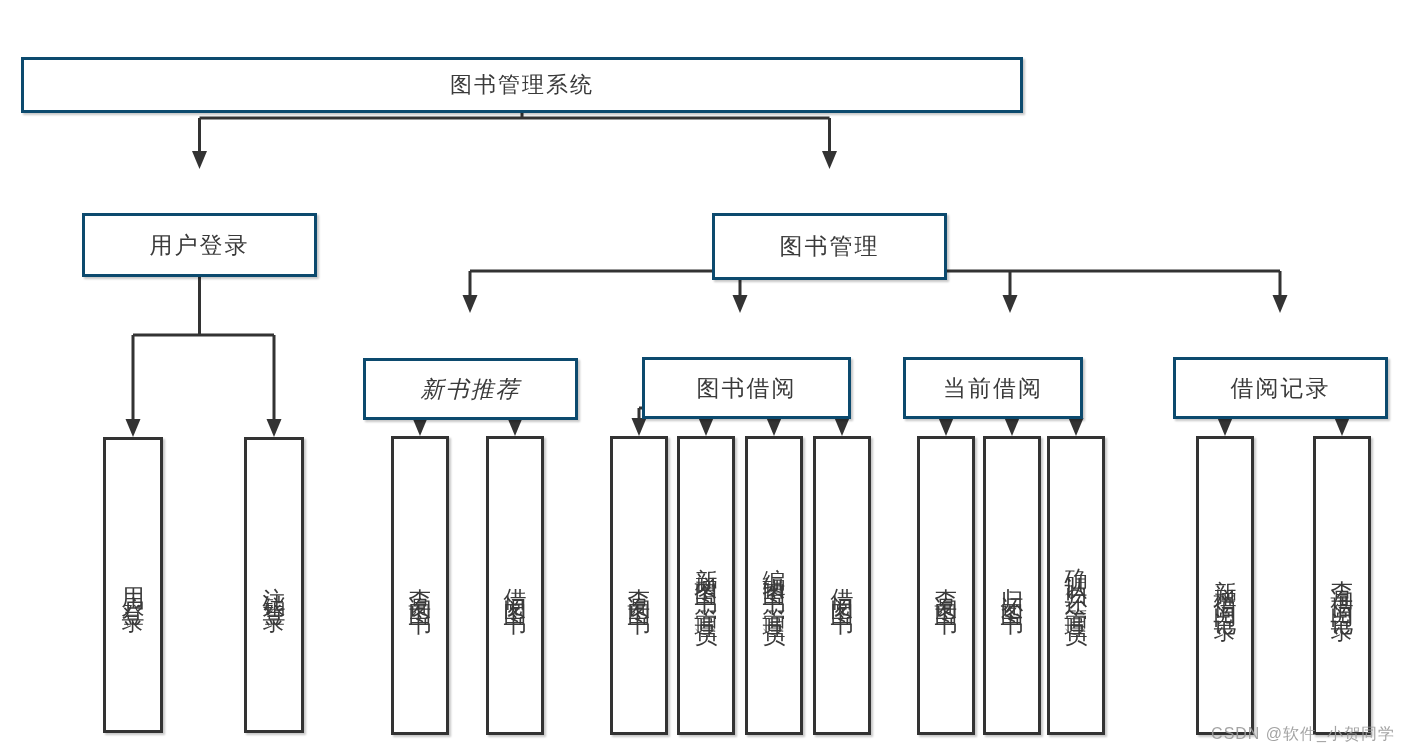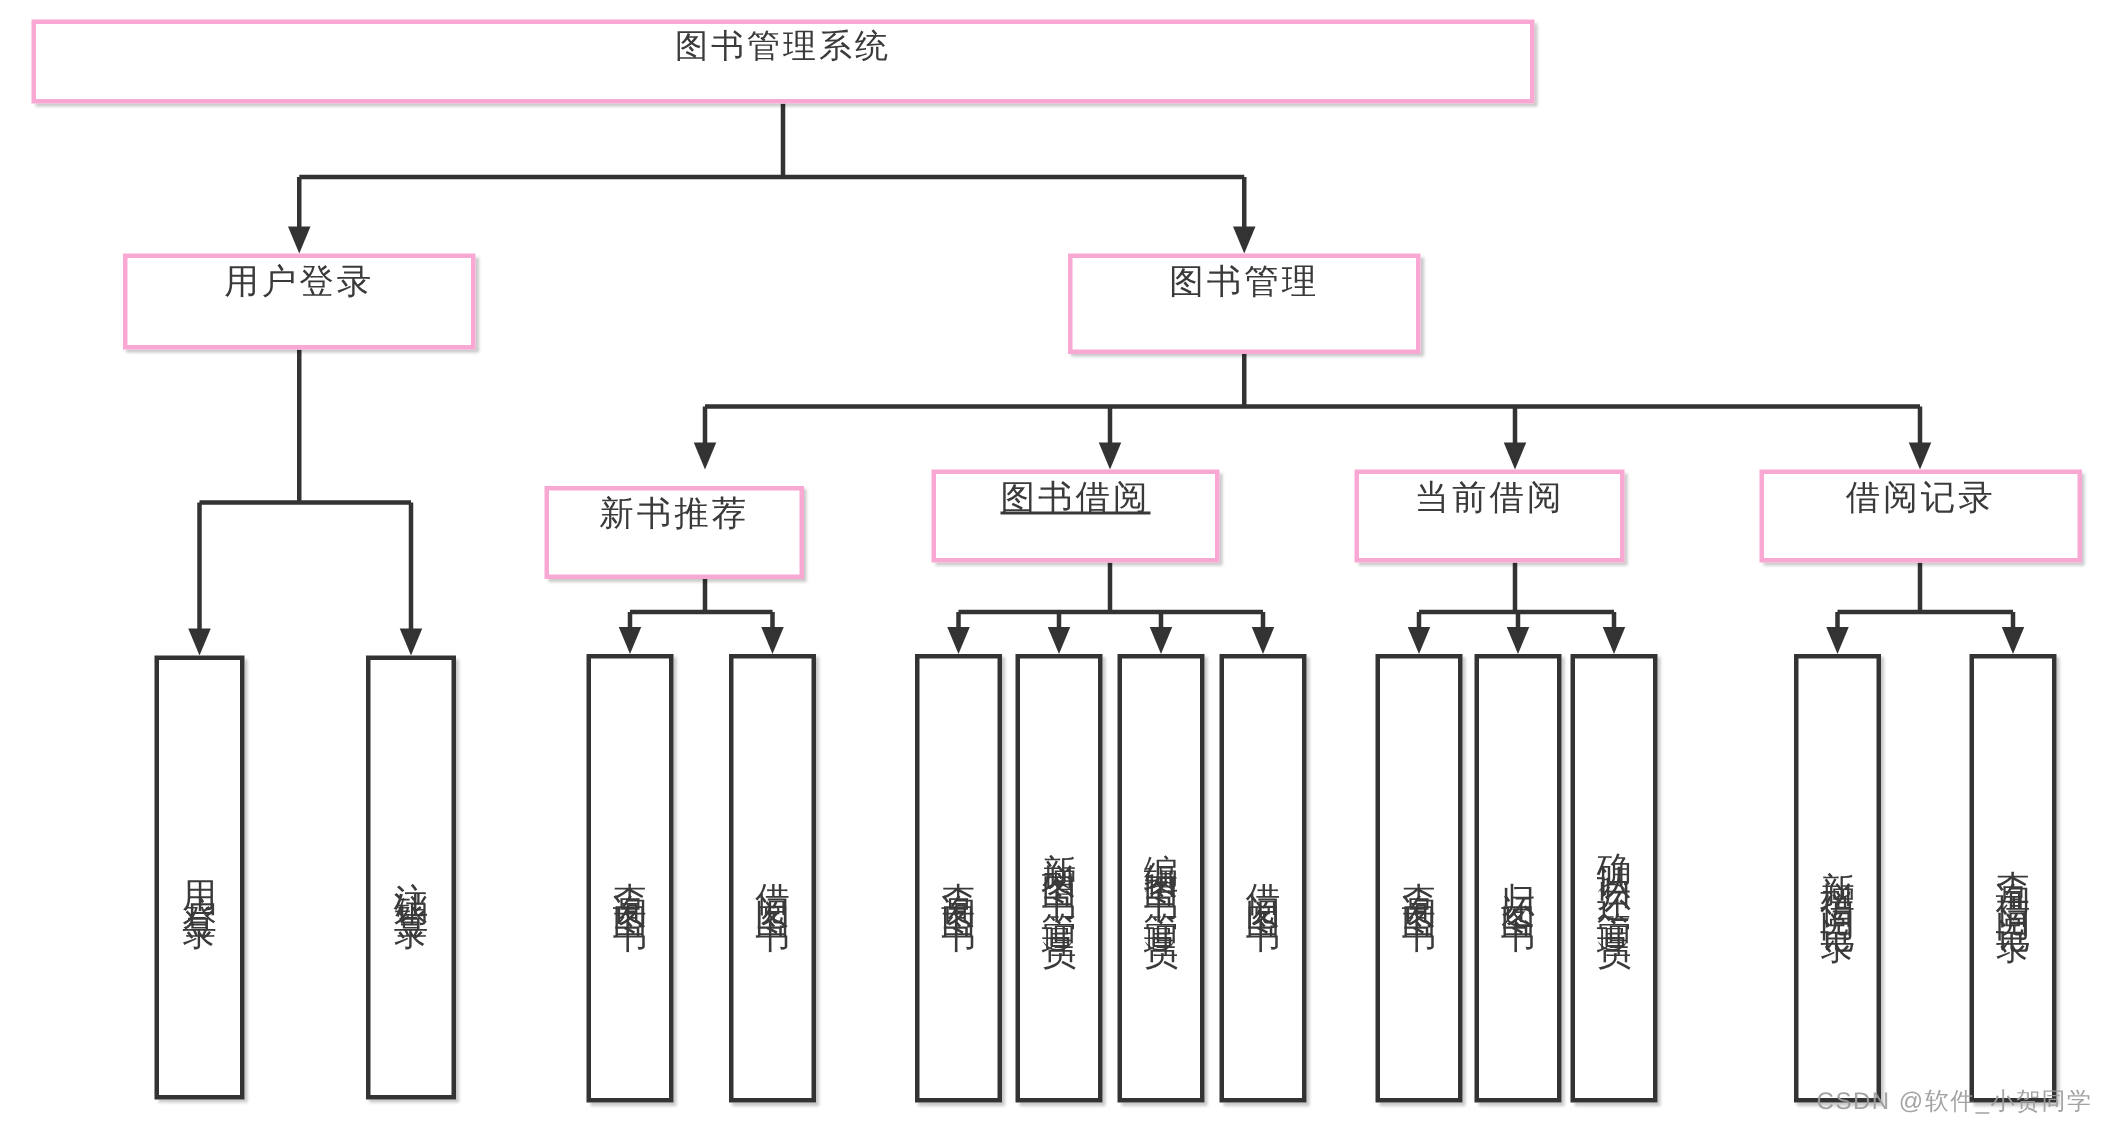--- a/index.html
+++ b/index.html
@@ -18,26 +18,28 @@
   }
   .connectors {
     position: absolute;
     left: 0;
     top: 0;
     pointer-events: none;
   }
   .node {
     position: absolute;
     box-sizing: border-box;
-    border: 3px solid #f9a8d4;
+    border: 3px solid #0c4a6e;
     background: #ffffff;
     box-shadow: 2px 2px 2px rgba(0,0,0,0.22);
     display: flex;
+    align-items: center;
     justify-content: center;
     text-align: center;
+    margin-top: 44px;
   }
   .node .label {
     font-size: 23px;
     letter-spacing: 2px;
     color: #3a3a3a;
     white-space: nowrap;
   }
   .node.root .label {
     font-size: 22px;
   }
@@ -121,24 +123,24 @@
     <span class="label">图书管理系统</span>
   </div>
 
   <div class="node" style="left:82px; top:169px; width:235px; height:64px;">
     <span class="label">用户登录</span>
   </div>
   <div class="node" style="left:712px; top:169px; width:235px; height:67px;">
     <span class="label">图书管理</span>
   </div>
 
-  <div class="node" style="left:363px; top:324px; width:173px; height:62px;">
+  <div class="node" style="left:363px; top:314px; width:215px; height:62px;font-style:italic;">
     <span class="label">新书推荐</span>
   </div>
-  <div class="node" style="left:621px; top:313px; width:192px; height:62px;text-decoration:underline;">
+  <div class="node" style="left:642px; top:313px; width:209px; height:62px;">
     <span class="label">图书借阅</span>
   </div>
   <div class="node" style="left:903px; top:313px; width:180px; height:62px;">
     <span class="label">当前借阅</span>
   </div>
   <div class="node" style="left:1173px; top:313px; width:215px; height:62px;">
     <span class="label">借阅记录</span>
   </div>
 
   <div class="vnode" style="left:103px; width:60px; top:437px; height:296px;">

